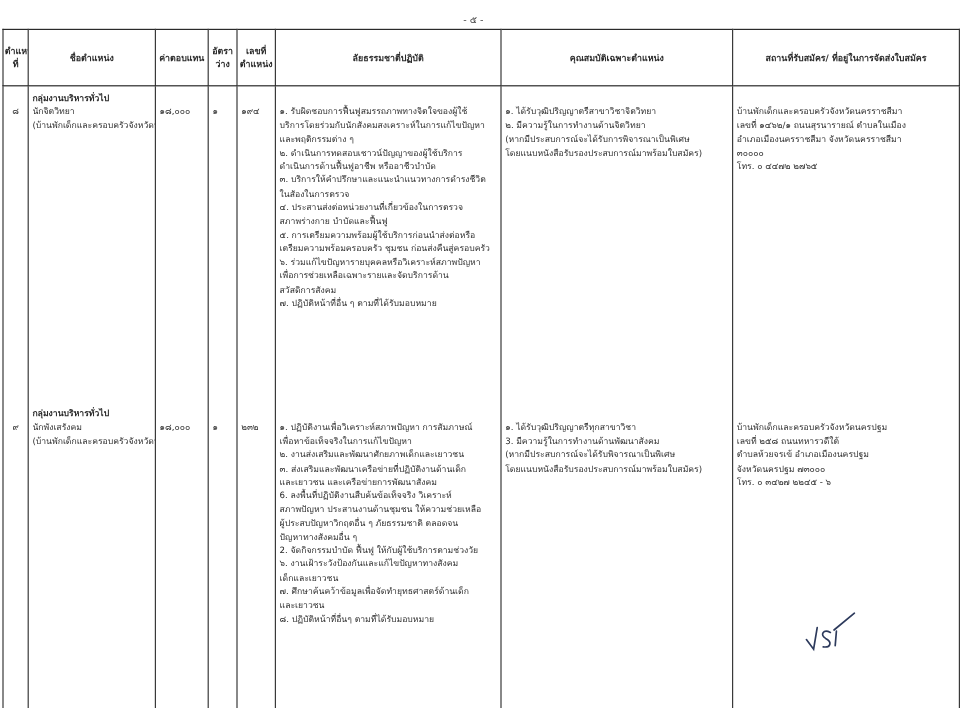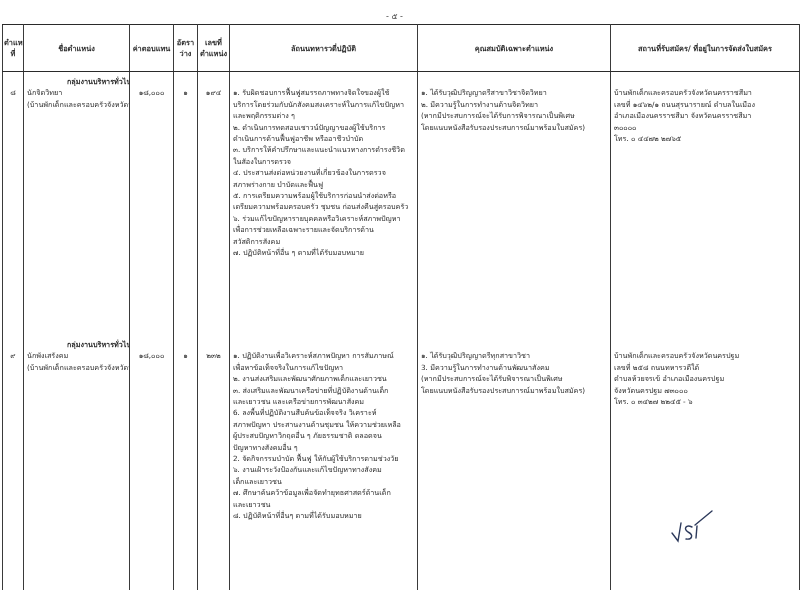--- a/index.html
+++ b/index.html
@@ -25,22 +25,22 @@
     white-space: nowrap;
   }
   table.job-table thead th {
     border-top: 1.5px solid #2a2a2a;
     border-bottom: 1.5px solid #2a2a2a;
     font-weight: bold; text-align: center; vertical-align: middle;
     height: 44px; font-size: 7.4px; line-height: 11px;
     white-space: normal; padding: 1px 1px;
   }
   td.center { text-align: center; }
-  td.num { text-align: center; }
-  .group { font-weight: bold; display: block; margin-left: 40px; }
+  td.num { text-align: left; }
+  .group { font-weight: bold; display: block; }
   .line { display: block; }
   tr.row-a td { height: 258px; padding-top: 4px; }
   tr.row-b td { height: 255px; padding-top: 4px; }
   .signature {
     position: absolute; left: 670px; top: 505px; width: 60px; height: 40px;
   }
 </style>
 </head>
 <body>
 
@@ -57,21 +57,21 @@
     <col style="width:193px">
     <col style="width:189px">
   </colgroup>
   <thead>
     <tr>
       <th>ตำแหน่งที่</th>
       <th>ชื่อตำแหน่ง</th>
       <th>ค่าตอบแทน</th>
       <th>อัตราว่าง</th>
       <th>เลขที่ตำแหน่ง</th>
-      <th>ลัถนนทหารวดี่ปฏิบัติ</th>
+      <th>ลัยธรรมชาตี่ปฏิบัติ</th>
       <th>คุณสมบัติเฉพาะตำแหน่ง</th>
       <th>สถานที่รับสมัคร/ ที่อยู่ในการจัดส่งใบสมัคร</th>
     </tr>
   </thead>
   <tbody>
     <tr class="row-a">
       <td class="center"><span class="line">&nbsp;</span><span>๘</span></td>
       <td>
         <span class="group">กลุ่มงานบริหารทั่วไป</span>
         <span class="line">นักจิตวิทยา</span>

